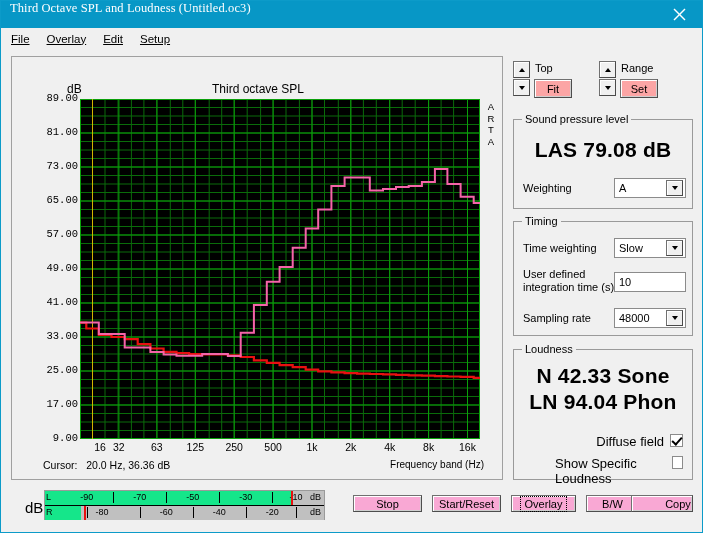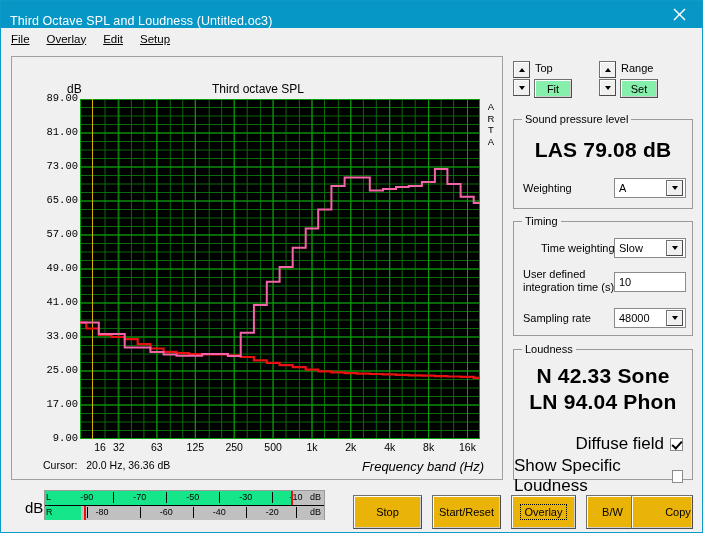--- a/index.html
+++ b/index.html
@@ -19,21 +19,21 @@
     background: #f0f0f0;
     box-sizing: border-box;
     border: 1px solid #0c9bc9;
   }
 
   
   .titlebar {
     position: absolute; left: 0; top: 0;
     width: 701px; height: 27px;
     background: #0797c6;
-    display: flex; align-items: flex-end;
+    display: flex; align-items: flex-start; font-family: Liberation Serif, serif;
   }
   .title-text {
     color: #ffffff;
     font-size: 12.5px;
     padding-left: 9px;
     letter-spacing: .1px;
     white-space: nowrap;
   }
   .title-spacer { flex: 1; }
   .close-btn {
@@ -125,22 +125,21 @@
     white-space: nowrap;
   }
   .cursor-line {
     position: absolute;
     left: 31px; top: 402px;
     font-size: 10.5px;
   }
   .freq-label {
     position: absolute;
     right: 18px; top: 402px;
-    font-size: 13px;
-    font-style: italic;
+    font-size: 10px;
   }
 
   
   .spin-group { position: absolute; padding-left: 36px; }
   .spin-btns {
     position: absolute; left: 0; top: 0;
     width: 17px; height: 35px;
   }
   .spin-btn {
     width: 17px; height: 17px;
@@ -154,21 +153,21 @@
   }
   .spin-btn.down { margin-top: 1px; }
   .tri { width: 0; height: 0; }
   .tri-up { border-left: 3.5px solid transparent; border-right: 3.5px solid transparent; border-bottom: 4px solid #000; }
   .tri-down { border-left: 3.5px solid transparent; border-right: 3.5px solid transparent; border-top: 4px solid #000; }
   .spin-label {
     position: absolute; left: 22px; top: 1px;
     font-size: 11px;
   }
   .btn {
-    background: #86efac;
+    background: #fca5a5;
     border: 1px solid #707070;
     border-right-color: #4d4d4d;
     border-bottom-color: #4d4d4d;
     box-shadow: inset 1px 1px 0 #ffffff, inset -1px -1px 0 #cfcfcf;
     box-sizing: border-box;
     display: flex; align-items: center; justify-content: center;
     font-size: 11px;
     color: #000;
   }
   .small-btn {
@@ -229,22 +228,23 @@
     background: #ffffff;
     border: 1px solid #8b8b8b;
     box-sizing: border-box;
     height: 20px;
     display: flex; align-items: center;
     padding-left: 4px;
     font-size: 11px;
   }
   .chk-row {
     position: absolute;
-    display: flex; align-items: center;
-    font-size: 17px;
+    display: flex; 
+    font-size: 13px;
+    margin-left: 41px;
   }
   .chk-row .lbl { margin-right: 6px; }
   .chk {
     width: 13px; height: 13px;
     background: #ffffff;
     border: 1px solid #8b8b8b;
     box-sizing: border-box;
     position: relative;
   }
   .chk.checked::after {
@@ -309,22 +309,22 @@
   }
   .meter-unit {
     position: absolute; right: 3px; top: 1px;
     font-size: 9px; line-height: 11px;
     z-index: 3;
   }
 
   .bottom-btn {
     position: absolute;
     top: 494px;
-    height: 34px;
-    background: #eab308;
+    height: 17px;
+    background: #f9a8d4;
     border: 1px solid #707070;
     border-right-color: #4d4d4d;
     border-bottom-color: #4d4d4d;
     box-shadow: inset 1px 1px 0 #ffffff, inset -1px -1px 0 #cfcfcf;
     box-sizing: border-box;
     display: flex; align-items: center; justify-content: center;
     font-size: 11px;
   }
   .bottom-btn .inner-focus {
     border: 1px dotted #000;
@@ -539,21 +539,21 @@
     <div class="combo" style="left:100px; top:58px; width:72px;">
       <span class="cval">A</span>
       <span class="carrow">
           <span class="tri tri-down"></span>
         </span>
     </div>
   </div>
 
   <div class="groupbox" style="left:512px; top:220px; width:180px; height:115px;">
     <div class="group-legend">Timing</div>
-    <div class="row-label" style="left:27px; top:20px;">Time weighting</div>
+    <div class="row-label" style="left:9px; top:20px;">Time weighting</div>
     <div class="combo" style="left:100px; top:16px; width:72px;">
       <span class="cval">Slow</span>
       <span class="carrow">
           <span class="tri tri-down"></span>
         </span>
     </div>
     <div class="row-label" style="left:9px; top:46px; line-height:13px;">
       <span>User defined</span><br>
       <span>integration time (s)</span>
     </div>

